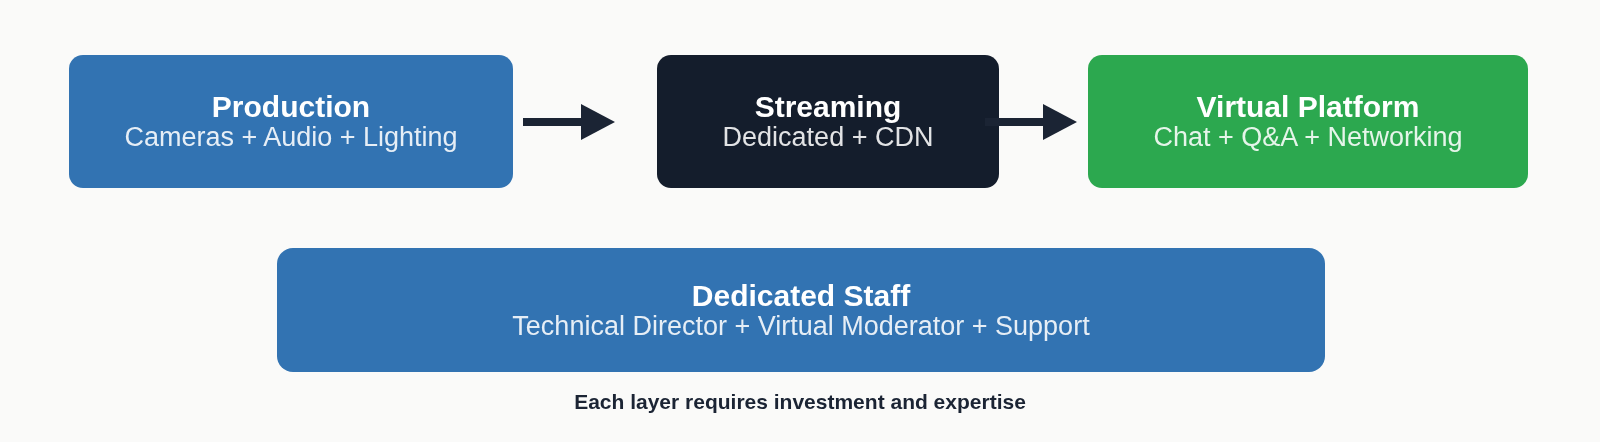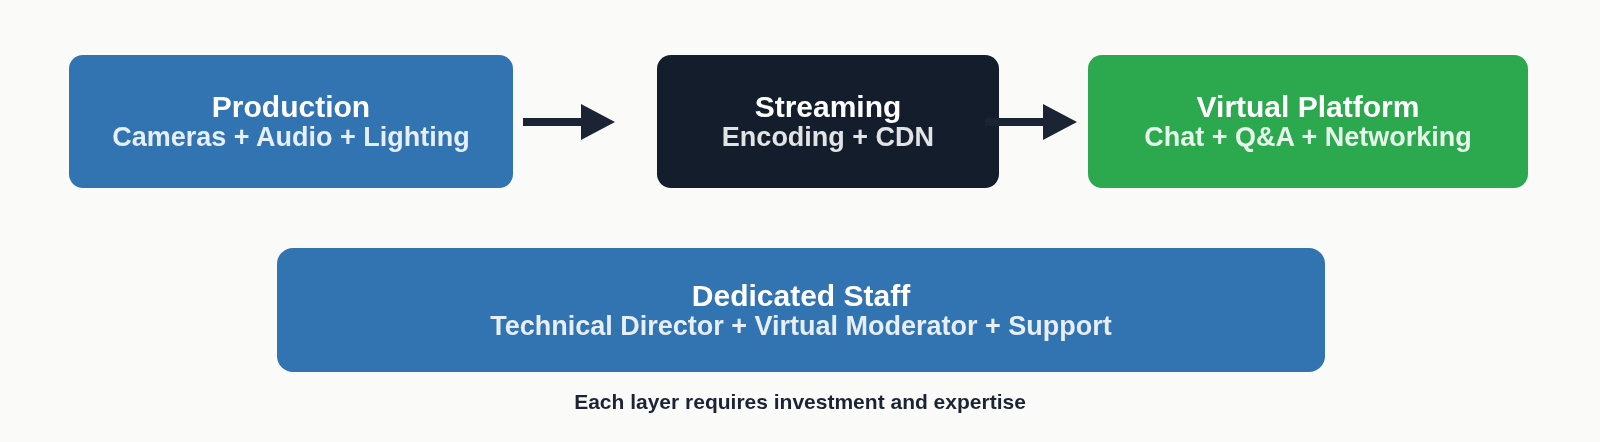--- a/index.html
+++ b/index.html
@@ -24,21 +24,21 @@
     gap: 2px;
   }
   .node-title {
     font-size: 30px;
     font-weight: bold;
     color: #ffffff;
     line-height: 1;
   }
   .node-subtitle {
     font-size: 27px;
-    font-weight: 700;
+    font-weight: 400;
     color: rgba(255, 255, 255, 0.88);
     line-height: 1;
   }
   .node-1 { left: 69px;   top: 55px;  width: 444px;  height: 133px; }
   .node-2 { left: 628px;  top: 55px;  width: 342px;  height: 133px; }
   .node-3 { left: 1088px; top: 55px;  width: 440px;  height: 133px; }
   .staff  { left: 277px;  top: 248px; width: 1048px; height: 124px; border-radius: 16px; }
   .arrow {
     position: absolute;
     width: 92px;
@@ -68,21 +68,21 @@
     <div class="node-subtitle">Cameras + Audio + Lighting</div>
   </div>
 
   <svg class="arrow arrow-1" viewBox="0 0 92 38" style="color: rgb(27, 36, 52);">
     <rect x="0" y="15" width="62" height="8" fill="currentColor"></rect>
     <polygon points="58,1 92,19 58,37" fill="currentColor"></polygon>
   </svg>
 
   <div class="node node-2" style="background-color: rgb(20, 29, 44); margin-left: 29px;">
     <div class="node-title">Streaming</div>
-    <div class="node-subtitle">Encoding + CDN</div>
+    <div class="node-subtitle">Dedicated + CDN</div>
   </div>
 
   <svg class="arrow arrow-2" viewBox="0 0 92 38" style="color: rgb(27, 36, 52);">
     <rect x="0" y="15" width="62" height="8" fill="currentColor"></rect>
     <polygon points="58,1 92,19 58,37" fill="currentColor"></polygon>
   </svg>
 
   <div class="node staff" style="background-color: rgb(50, 115, 178);">
     <div class="node-title">Dedicated Staff</div>
     <div class="node-subtitle">Technical Director + Virtual Moderator + Support</div>

